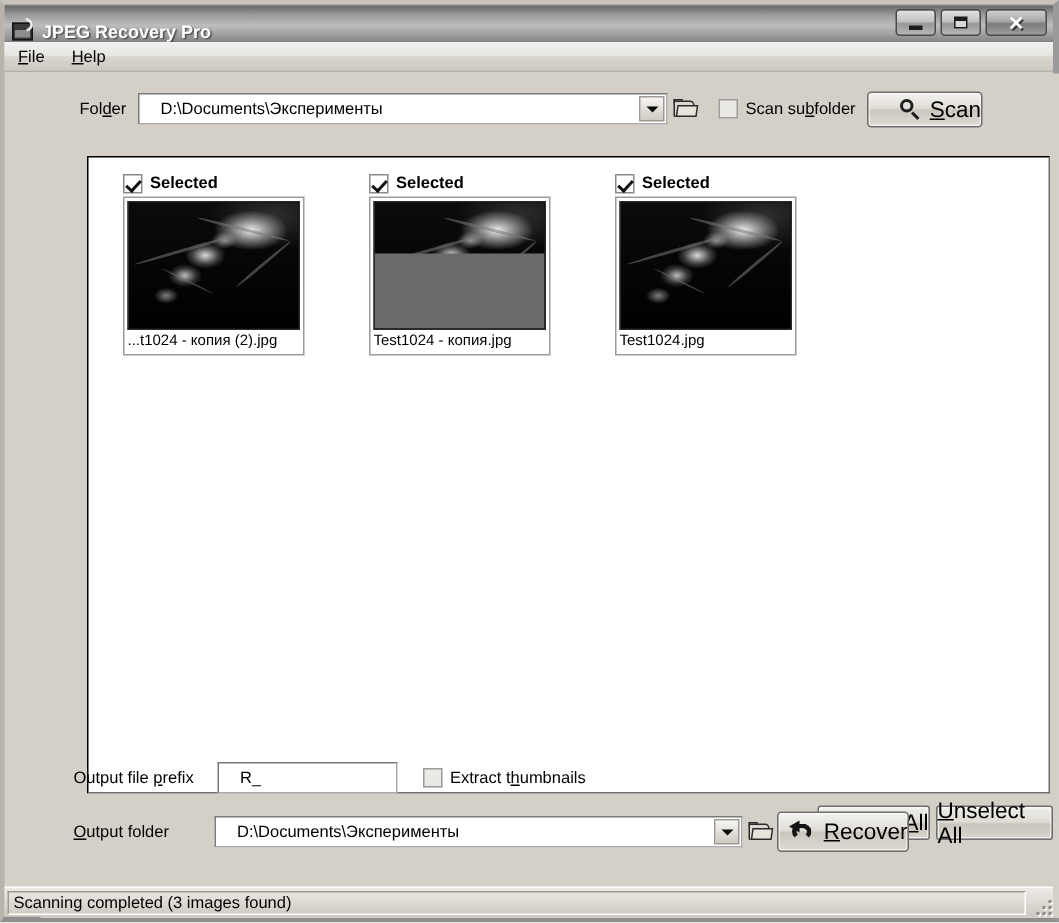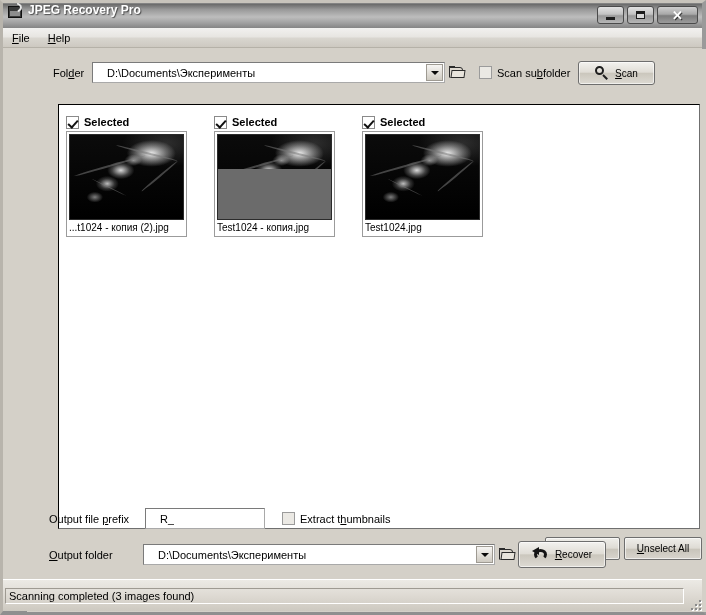--- a/index.html
+++ b/index.html
@@ -36,21 +36,21 @@
   }
 
   
   .titlebar {
     position: absolute;
     left: 3px; top: 3px;
     width: 699px;
     height: 25px;
     background: linear-gradient(to bottom, #8e8e8e 0%, #6d6d6d 6%, #999999 26%, #bdbdbd 56%, #9d9d9d 82%, #848484 100%);
     display: flex;
-    align-items: flex-start;
+    align-items: flex-end;
     box-sizing: border-box;
   }
   .title-icon {
     width: 16px; height: 16px;
     margin-left: 4px;
     margin-right: 5px;
     position: relative;
     flex: 0 0 auto;
   }
   .title-icon .photo {
@@ -281,23 +281,23 @@
 
   
   .btn {
     position: absolute;
     box-sizing: border-box;
     border: 1px solid #6e6e6e;
     border-radius: 3px;
     background: linear-gradient(to bottom, #f3f2ef 0%, #e0ddd6 46%, #cbc7bd 52%, #dddad3 100%);
     display: flex;
     align-items: center;
-    justify-content: center;
+    justify-content: flex-end;
     gap: 6px;
-    font-size: 10px;
+    font-size: 15px;
     color: #000;
     box-shadow: inset 0 0 0 1px rgba(255,255,255,.6);
   }
   .btn u { text-decoration: underline; }
   .btn.plain {
     border-radius: 2px;
     background: linear-gradient(to bottom, #efeeea 0%, #dedbd4 48%, #c9c5bb 54%, #d8d4cd 100%);
   }
 
   .mag {
@@ -362,21 +362,21 @@
   .thumbs {
     position: absolute;
     left: 31px;
     top: 64px;
     display: flex;
     gap: 0px;
   }
   .thumb-cell {
     width: 148px;
     position: relative;
-    padding-left: 0px;
+    padding-left: 16px;
   }
   .thumb-cell .sel-row {
     position: relative;
     height: 18px;
     display: flex;
     align-items: center;
     gap: 5px;
     padding-left: 8px;
   }
   .thumb-cell .sel-row .txt {
@@ -440,21 +440,21 @@
     bottom: 0;
     background: #6b6b6b;
   }
 
   
   .statusbar {
     position: absolute;
     left: 3px;
     bottom: 4px;
     width: 699px;
-    height: 32px;
+    height: 20px;
     box-sizing: border-box;
     background: linear-gradient(to bottom, #eceae5 0%, #dedad3 50%, #cdc9c0 100%);
     border-top: 1px solid #ffffff;
     display: flex;
     align-items: center;
     margin-top: 16px;
   }
   .status-cell {
     margin-left: 2px;
     height: 16px;

